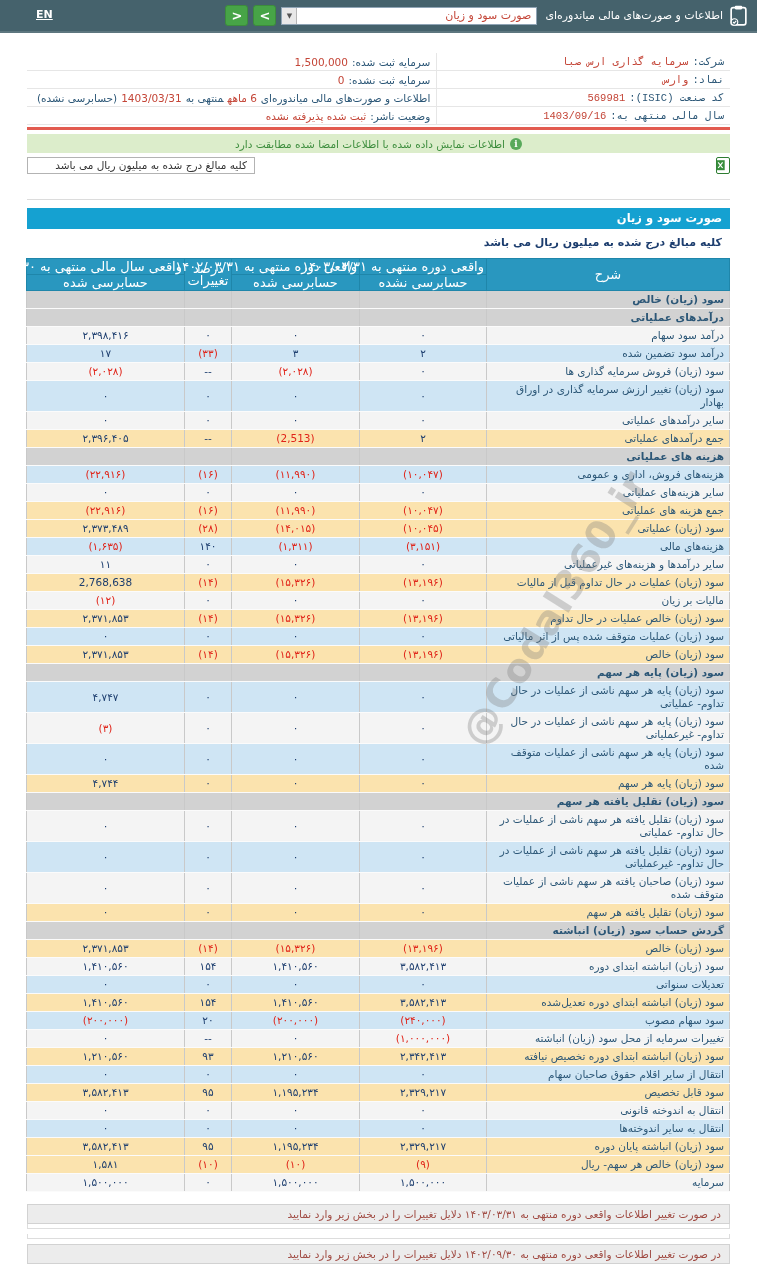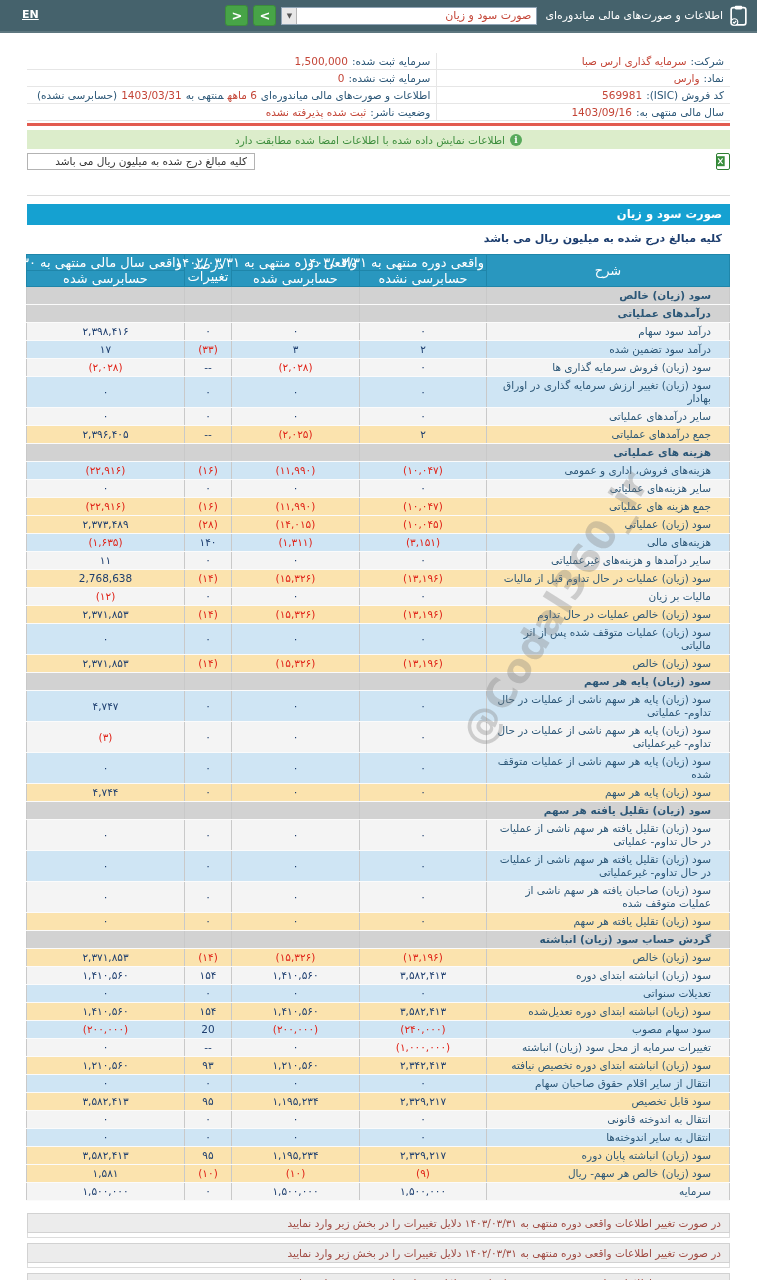--- a/index.html
+++ b/index.html
@@ -28,31 +28,31 @@
     width:15px; height:16px; background:#e8e8e8; border-right:1px solid #b5b5b5;
     color:#555; font-size:7px; display:flex; align-items:center; justify-content:center;
   }
   .nav-btn {
     width:23px; height:21px; margin-right:5px; border:1px solid #3c8c3c; border-radius:3px;
     background:var(--green-button,#47A447); color:#fff; font-weight:bold; font-size:13px;
     line-height:17px; text-align:center; cursor:pointer; padding:0;
     font-family:"DejaVu Sans",sans-serif;
   }
   .en-link {
-    position:absolute; left:22px; top:8px; color:#fff; font-size:11px; font-weight:bold;
+    position:absolute; left:36px; top:8px; color:#fff; font-size:11px; font-weight:bold;
     text-decoration:underline; cursor:pointer;
   }
   
   .content { margin:0 27px; }
   .info-table { width:100%; border-collapse:collapse; margin-top:20px; font-size:10.5px; }
   .info-table td {
     width:50%; padding:2px 6px; height:15px; border-bottom:1px solid #e6e6e6;
     color:var(--label-blue,#2C5777); white-space:nowrap;
   }
-  .info-table td:first-child { border-left:1px solid #e6e6e6; }
+  .info-table td:first-child { border-left:1px solid #e6e6e6;font-family:Liberation Mono, monospace; }
   .info-table span { margin-left:4px; }
   .info-table span.accent { color:var(--accent-red,#C44537); }
   .red-divider { height:3px; background:var(--divider-red,#E25B50); margin-top:2px; }
   .green-alert {
     margin-top:4px; height:19px; background:var(--alert-bg,#DCEDCB);
     display:flex; align-items:center; justify-content:center; gap:5px;
     color:var(--alert-text,#3E8E3E); font-size:10.5px;
   }
   .info-badge {
     width:12px; height:12px; border-radius:50%; background:#58A95B; color:#fff;
@@ -78,21 +78,21 @@
   table.main thead th {
     background:var(--table-header-blue,#2997BF); color:#fff; font-weight:normal;
     border:1px solid #1f86aa; height:16px; text-align:center; padding:0 2px; font-size:13px;
   }
   th.period { white-space:nowrap; overflow:visible; }
   th.pct-h { white-space:normal; line-height:12px; }
   table.main tbody td {
     border:1px solid; border-color:#fbfbfb #c9c9c9; padding:2px 4px; text-align:center;
     color:var(--value-navy,#1C3D6E); line-height:13px; height:18px;
   }
-  table.main td.lbl { text-align:right; color:var(--label-blue,#2C5777); padding-right:18px; }
+  table.main td.lbl { text-align:right; color:var(--label-blue,#2C5777); padding-right:5px; }
   tr.white td   { background:var(--row-white,#F4F4F4); }
   tr.blue td    { background:var(--row-blue,#CFE5F4); }
   tr.yellow td  { background:var(--row-yellow,#FBE3AE); }
   tr.section td { background:var(--section-gray,#D2D2D2); color:#17375E; font-weight:bold; }
   table.main td.neg { color:var(--negative-red,#E02318); }
   
   .watermark {
     position:absolute; left:385px; top:585px; width:340px; text-align:center;
     transform:rotate(-58deg); font-size:40px; font-weight:bold; letter-spacing:1px;
     color:rgba(125,125,125,0.33); pointer-events:none; direction:ltr; z-index:5;
@@ -134,21 +134,21 @@
       <tbody>
         <tr>
           <td><span>شرکت:</span><span class="accent">سرمایه گذاری ارس صبا</span></td>
           <td><span>سرمایه ثبت شده:</span><span class="accent">1,500,000</span></td>
         </tr>
         <tr>
           <td><span>نماد:</span><span class="accent">وارس</span></td>
           <td><span>سرمایه ثبت نشده:</span><span class="accent">0</span></td>
         </tr>
         <tr>
-          <td><span>کد فروش (ISIC):</span><span class="accent">569981</span></td>
+          <td><span>کد صنعت (ISIC):</span><span class="accent">569981</span></td>
           <td><span>اطلاعات و صورت‌های مالی میاندوره‌ای</span><span class="accent">6 ماهه</span><span>منتهی به</span><span class="accent">1403/03/31</span><span>(حسابرسی نشده)</span></td>
         </tr>
         <tr>
           <td><span>سال مالی منتهی به:</span><span class="accent">1403/09/16</span></td>
           <td><span>وضعیت ناشر:</span><span class="accent">ثبت شده پذیرفته نشده</span></td>
         </tr>
       </tbody>
     </table>
   <div class="red-divider"></div>
 
@@ -240,21 +240,21 @@
         <tr class="white">
           <td class="lbl">سایر درآمدهای عملیاتی</td>
           <td>۰</td>
           <td>۰</td>
           <td>۰</td>
           <td>۰</td>
         </tr>
         <tr class="yellow">
           <td class="lbl">جمع درآمدهای عملیاتی</td>
           <td>۲</td>
-          <td class="neg">(۲,۰۲۵)</td>
+          <td class="neg">(2,513)</td>
           <td>--</td>
           <td>۲,۳۹۶,۴۰۵</td>
         </tr>
         <tr class="section">
           <td class="lbl">هزینه های عملیاتی</td>
           <td></td>
           <td></td>
           <td></td>
           <td></td>
         </tr>
@@ -437,21 +437,21 @@
           <td class="lbl">سود (زیان) انباشته ابتدای دوره تعدیل‌شده</td>
           <td>۳,۵۸۲,۴۱۳</td>
           <td>۱,۴۱۰,۵۶۰</td>
           <td>۱۵۴</td>
           <td>۱,۴۱۰,۵۶۰</td>
         </tr>
         <tr class="blue">
           <td class="lbl">سود سهام مصوب</td>
           <td class="neg">(۲۴۰,۰۰۰)</td>
           <td class="neg">(۲۰۰,۰۰۰)</td>
-          <td>20</td>
+          <td>۲۰</td>
           <td class="neg">(۲۰۰,۰۰۰)</td>
         </tr>
         <tr class="white">
           <td class="lbl">تغییرات سرمایه از محل سود (زیان) انباشته</td>
           <td class="neg">(۱,۰۰۰,۰۰۰)</td>
           <td>۰</td>
           <td>--</td>
           <td>۰</td>
         </tr>
         <tr class="yellow">
@@ -512,21 +512,20 @@
         </tr>
       </tbody>
   </table>
 
   <div class="footnotes">
       <div class="note-group">
         <div class="note">در صورت تغییر اطلاعات واقعی دوره منتهی به ۱۴۰۳/۰۳/۳۱ دلایل تغییرات را در بخش زیر وارد نمایید</div>
         <div class="note-strip"></div>
       </div>
       <div class="note-group">
-        <div class="note">در صورت تغییر اطلاعات واقعی دوره منتهی به ۱۴۰۲/۰۳/۳۱ دلایل تغییرات را در بخش زیر وارد نمایید</div>
         <div class="note-strip"></div>
       </div>
       <div class="note-group">
         <div class="note">در صورت تغییر اطلاعات واقعی دوره منتهی به ۱۴۰۲/۰۹/۳۰ دلایل تغییرات را در بخش زیر وارد نمایید</div>
       </div>
     </div>
 
 </div>
 
 <div class="watermark">@Codal360_ir</div>

